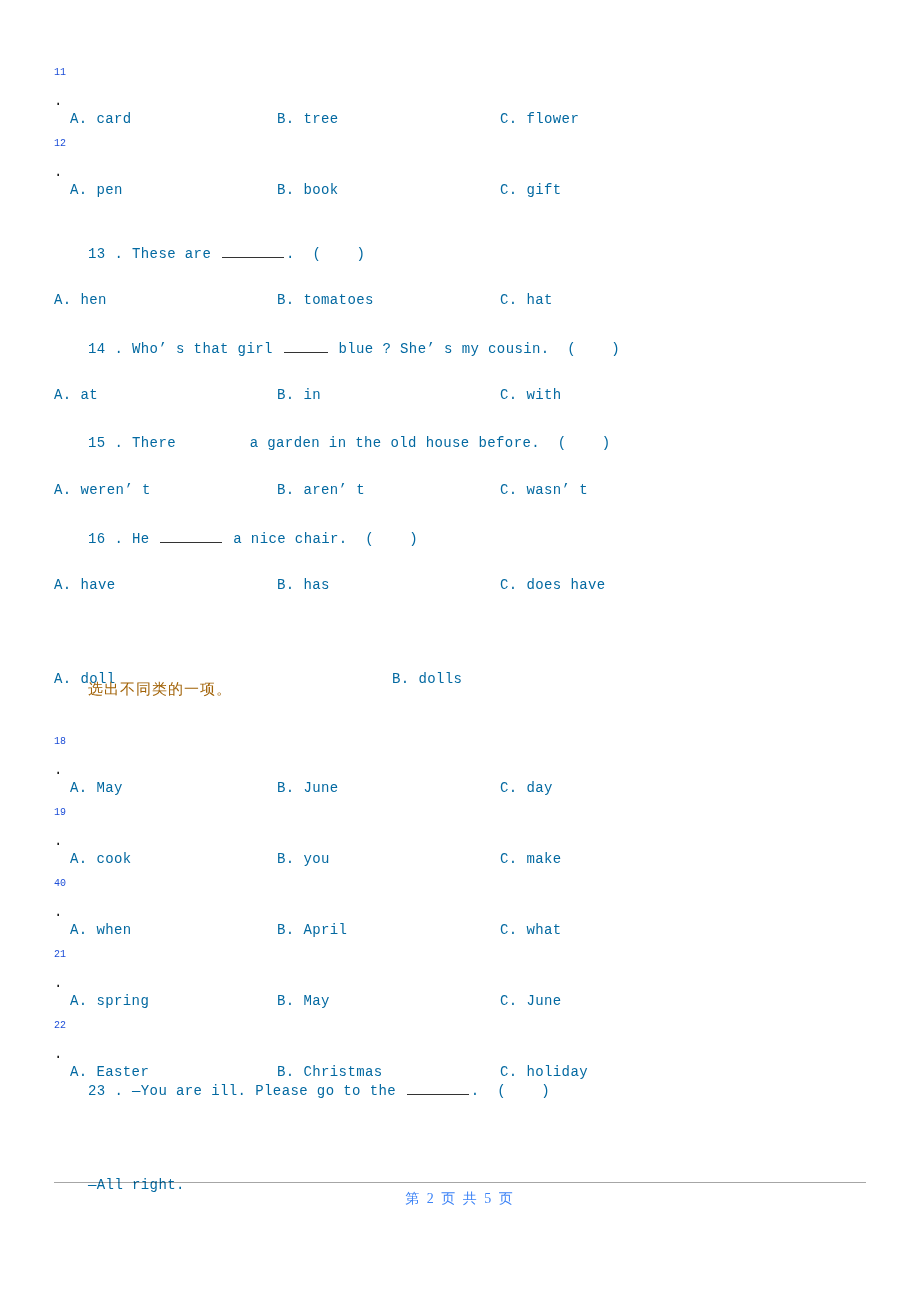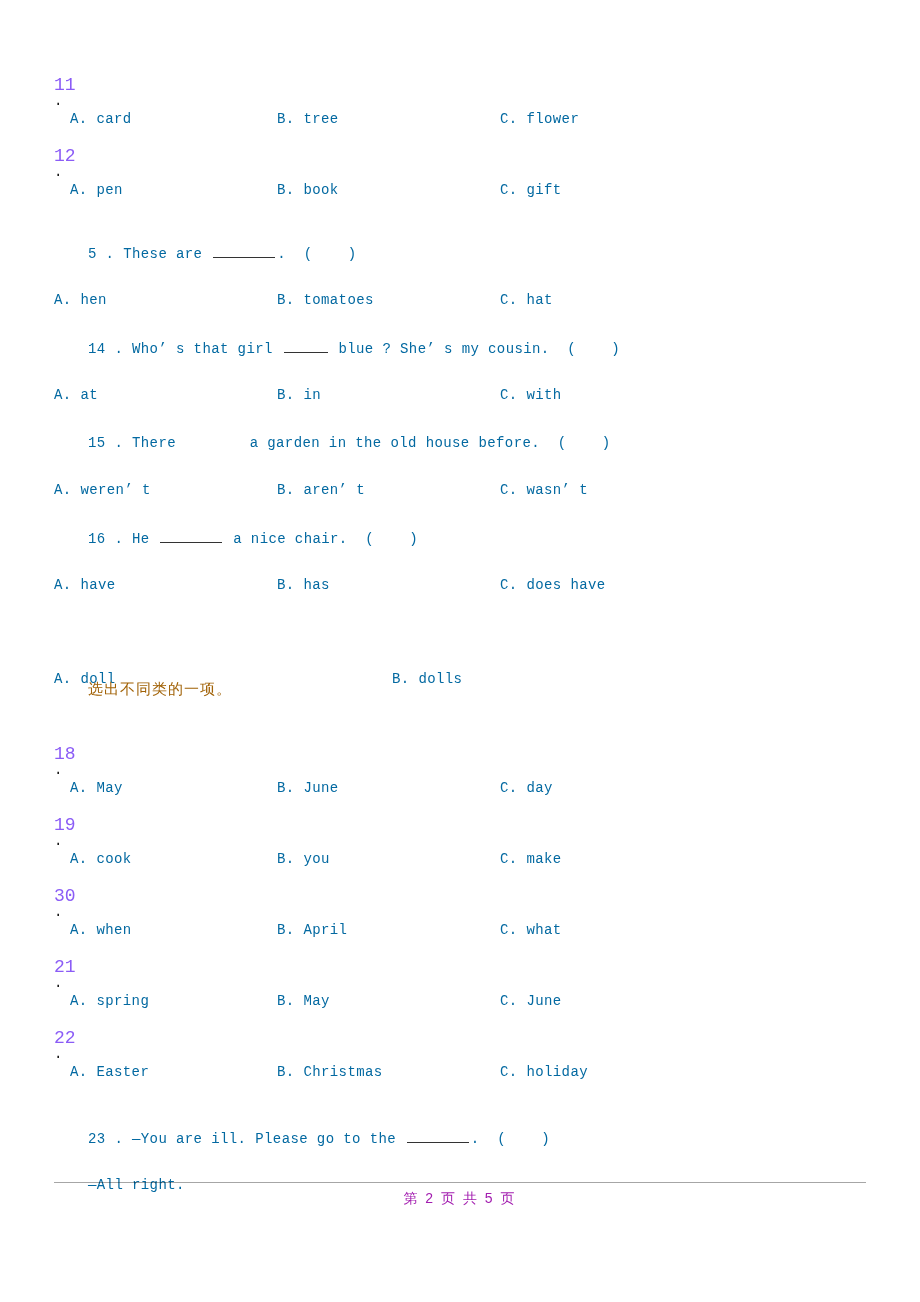--- a/index.html
+++ b/index.html
@@ -45,24 +45,24 @@
   
   .numrow {
     position: absolute;
     left: 0;
     width: 920px;
     height: 66px;
   }
   .numrow .marker {
     position: absolute;
     left: 54px;
-    top: 16px;
+    top: 8px;
     font-family: "Liberation Mono", "DejaVu Sans Mono", monospace;
-    font-size: 18px;
-    color: #8b5cf6;
+    font-size: 10px;
+    color: #1d4ed8;
     line-height: 1;
   }
   .numrow .marker-dot {
     position: absolute;
     left: 54px;
     top: 34px;
     font-family: "Liberation Mono", "DejaVu Sans Mono", monospace;
     font-size: 14px;
     color: #1a1a1a;
     line-height: 1;
@@ -130,24 +130,24 @@
     height: 1px;
     background: #000000;
     opacity: 0.35;
   }
   .footer-text {
     position: absolute;
     left: 0;
     top: 1190px;
     width: 920px;
     text-align: center;
-    font-family: Liberation Sans, sans-serif;
+    font-family: Liberation Serif, serif;
     font-size: 14px;
     letter-spacing: 2px;
-    color: #a21caf;
+    color: #3b82f6;
   }
 </style>
 </head>
 <body>
 
 <div class="page">
 
   <div class="numrow" style="top:60px;">
     <div class="marker">11</div>
     <div class="marker-dot">.</div>
@@ -157,21 +157,21 @@
   </div>
 
   <div class="numrow" style="top:131px;">
     <div class="marker">12</div>
     <div class="marker-dot">.</div>
     <div class="mono optA">A. pen</div>
     <div class="mono optB">B. book</div>
     <div class="mono optC">C. gift</div>
   </div>
 
-  <div class="mono stem" style="top:207px;"><span>5 . These are </span><span class="blank" style="width:62px;"></span><span>.  (    )</span></div>
+  <div class="mono stem" style="top:207px;"><span>13 . These are </span><span class="blank" style="width:62px;"></span><span>.  (    )</span></div>
 
   <div class="optrow" style="top:255px;">
     <div class="mono cA">A. hen</div>
     <div class="mono cB">B. tomatoes</div>
     <div class="mono cC">C. hat</div>
   </div>
 
   <div class="mono stem" style="top:302px;"><span>14 . Who’ s that girl </span><span class="blank" style="width:44px;"></span><span> blue ? She’ s my cousin.  (    )</span></div>
 
   <div class="optrow" style="top:350px;">
@@ -214,21 +214,21 @@
 
   <div class="numrow" style="top:800px;">
     <div class="marker">19</div>
     <div class="marker-dot">.</div>
     <div class="mono optA">A. cook</div>
     <div class="mono optB">B. you</div>
     <div class="mono optC">C. make</div>
   </div>
 
   <div class="numrow" style="top:871px;">
-    <div class="marker">30</div>
+    <div class="marker">40</div>
     <div class="marker-dot">.</div>
     <div class="mono optA">A. when</div>
     <div class="mono optB">B. April</div>
     <div class="mono optC">C. what</div>
   </div>
 
   <div class="numrow" style="top:942px;">
     <div class="marker">21</div>
     <div class="marker-dot">.</div>
     <div class="mono optA">A. spring</div>
@@ -237,20 +237,20 @@
   </div>
 
   <div class="numrow" style="top:1013px;">
     <div class="marker">22</div>
     <div class="marker-dot">.</div>
     <div class="mono optA">A. Easter</div>
     <div class="mono optB">B. Christmas</div>
     <div class="mono optC">C. holiday</div>
   </div>
 
-  <div class="mono stem" style="top:1092px;"><span>23 . —You are ill. Please go to the </span><span class="blank" style="width:62px;"></span><span>.  (    )</span></div>
+  <div class="mono stem" style="top:1044px;"><span>23 . —You are ill. Please go to the </span><span class="blank" style="width:62px;"></span><span>.  (    )</span></div>
 
   <div class="mono" style="position:absolute; left:88px; top:1140px;">—All right.</div>
 
   <div class="footer-rule"></div>
   <div class="footer-text">第 2 页 共 5 页</div>
 
 </div>
 
 </body></html>

